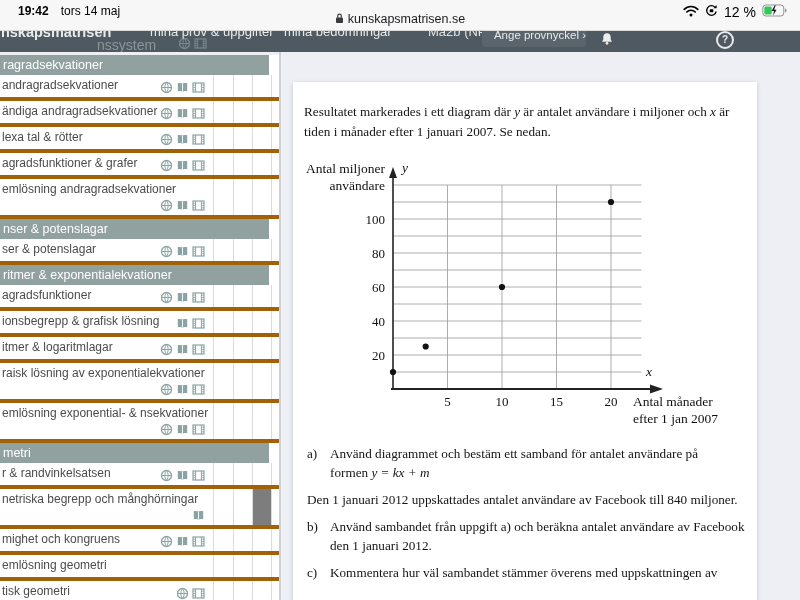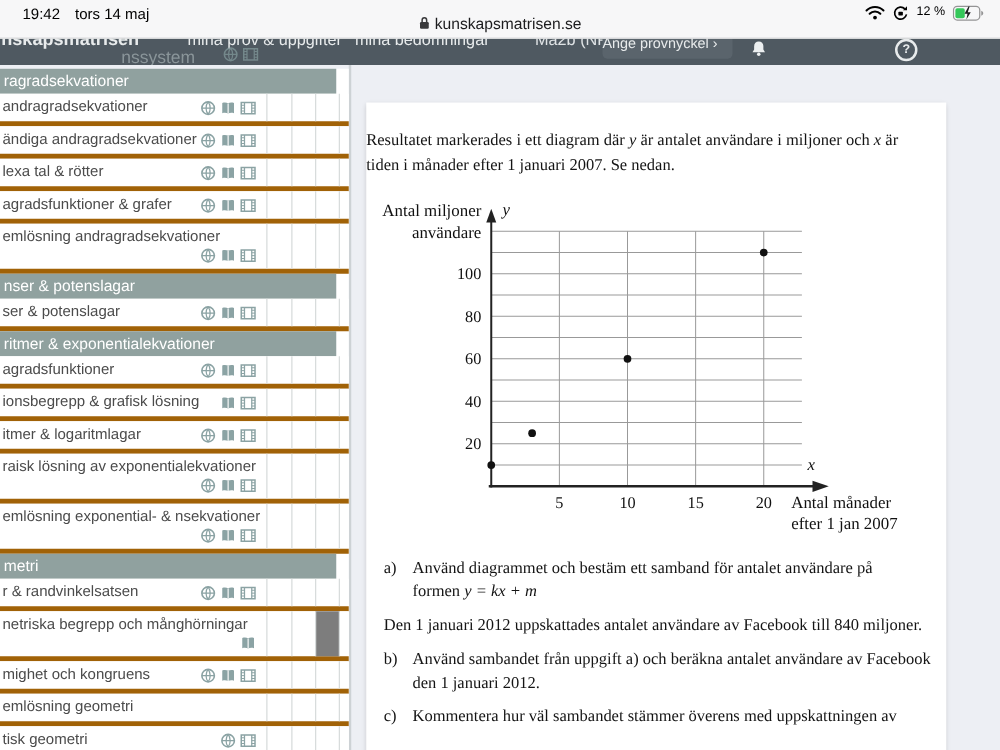--- a/index.html
+++ b/index.html
@@ -3,37 +3,37 @@
 <meta charset="utf-8">
 <style>
   html,body{margin:0;padding:0}
   body{width:800px;height:600px;overflow:hidden;position:relative;background:#edeff4;
        font-family:"Liberation Sans",sans-serif;-webkit-font-smoothing:antialiased}
 
   
   #statusbar{position:absolute;left:0;top:0;width:800px;height:30px;background:#f7f7f8;
              border-bottom:1px solid #d9dadc;z-index:30}
   .sb-left{position:absolute;left:18px;top:4px;font-size:12px;color:#000;display:flex;gap:12px}
-  .sb-time{font-weight:normal}
-  .sb-right{position:absolute;right:12px;top:4px;display:flex;align-items:flex-start;gap:6px;font-size:10px;color:#000}
+  .sb-time{font-weight:bold}
+  .sb-right{position:absolute;right:12px;top:4px;display:flex;align-items:flex-start;gap:6px;font-size:14px;color:#000}
   .urlbar{position:absolute;left:0;right:0;top:12px;text-align:center;font-size:12.5px;color:#1c1c1e}
   .urlbar svg{vertical-align:-1px;margin-right:4px}
 
   
   #navbar{position:absolute;left:0;top:30px;width:800px;height:22px;background:#4f5961;overflow:hidden;z-index:20}
   .nav-label{position:absolute;top:-6px;font-size:13px;color:#e8ebec;white-space:nowrap}
   .nav-label:nth-child(1){left:-16px;font-weight:bold;font-size:14.5px}
   .nav-label:nth-child(2){left:150px}
   .nav-label:nth-child(3){left:284px}
   .nav-label:nth-child(4){left:428px;color:#dfe3e5}
   #nav-ghost{position:absolute;left:97px;top:7px;display:flex;align-items:flex-start;opacity:.8;
              color:#99a4a8;font-size:14px}
   #ghost-icons{display:flex;gap:3px;margin-left:22px}
   .pill{position:absolute;left:482px;top:-3px;width:104px;height:20px;background:#5a646c;border-radius:4px;
-        color:#e8ebec;font-size:11.5px;text-align:left;padding-top:2px;box-sizing:border-box;white-space:nowrap}
+        color:#e8ebec;font-size:11.5px;text-align:right;padding-top:2px;box-sizing:border-box;white-space:nowrap}
   .bellwrap{position:absolute;left:600px;top:2px}
   .help{position:absolute;left:716px;top:1px;width:14px;height:14px;border:2px solid #e8ebec;border-radius:50%;
         color:#e8ebec;font-size:10px;font-weight:bold;text-align:center;line-height:14px}
 
   
   #sidebar{position:absolute;left:0;top:52px;width:279px;height:548px;border-right:2px solid #cdd2d5;z-index:5}
   .sb-table{margin-top:3px;background:#fff;min-height:545px;width:279px}
   .sb-header{background:#90a19f;color:#fff;font-size:12.5px;padding:3px 17px 3px 3px;width:269px;box-sizing:border-box;margin-right:7px}
   .sb-row{display:flex;border-bottom:4px solid #a16207;min-height:22px;padding-right:7px;background:#fff}
   .sb-row.wrap{min-height:36px}
@@ -44,21 +44,21 @@
   .sb-cell{width:20px;border-left:1px solid #d8dcdc;box-sizing:border-box}
   .sb-cell:nth-child(3){width:19px}
   .sb-cell:last-child{border-right:1px solid #d8dcdc}
   .sb-cell.marked{background:#7d7d7d}
 
   
   #main{position:absolute;left:283px;top:52px;right:0;bottom:0;background:#edeff4}
   #card{position:absolute;left:10px;top:30px;width:464px;height:600px;background:#fff;
         box-shadow:0 1px 4px rgba(0,0,0,.18);font-family:"Liberation Serif",serif;color:#141414}
   .frag{height:8px;overflow:hidden;text-align:center;font-size:12px;letter-spacing:2px;color:#333;margin-top:-2px}
-  .ptext{font-size:13.2px;line-height:1.5;margin:14px 10px 0 0}
+  .ptext{font-size:13.2px;line-height:1.5;margin:14px 10px 0 11px}
   .mvar{font-style:italic}
   #chart{position:relative;width:460px;height:278px;margin:16px 0 0 2px}
   .task{display:flex;margin:8px 10px 0 14px;font-size:13.2px;line-height:1.45}
   .task-label{width:23px;flex:none}
   .note{font-size:13.2px;line-height:1.45;margin:8px 10px 0 14px}
 </style>
 </head>
 <body>
 
 <div id="statusbar">

